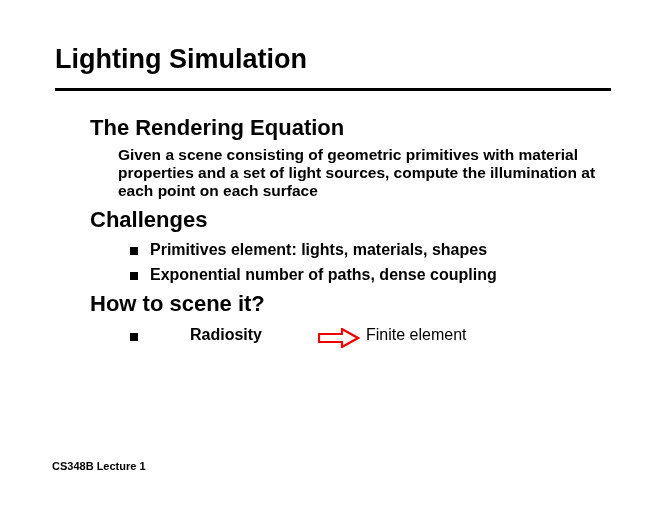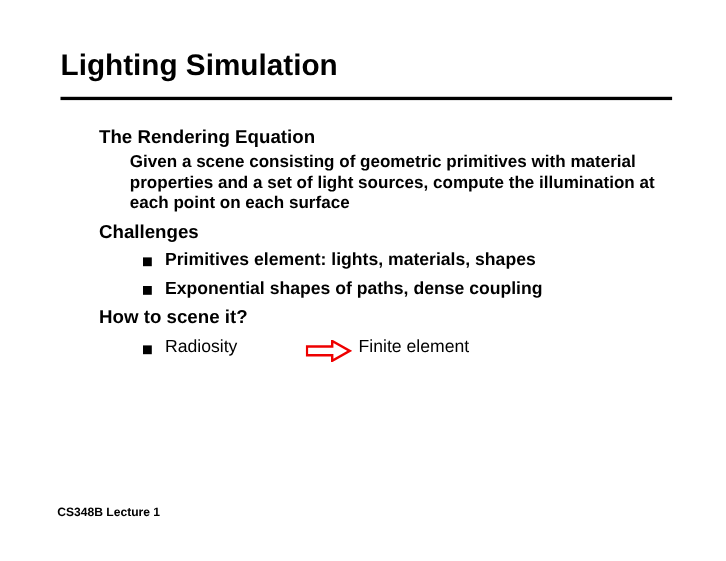--- a/index.html
+++ b/index.html
@@ -37,21 +37,21 @@
     height: 3px;
     background: #000000;
   }
   .body {
     position: absolute;
     left: 90px;
     top: 108px;
     width: 540px;
   }
   .lvl1 {
-    font-size: 17px;
+    font-size: 22px;
     font-weight: bold;
     line-height: 1.25;
     margin-top: 6px;
     margin-bottom: 2px;
   }
   .lvl2-para {
     font-size: 15.5px;
     font-weight: bold;
     line-height: 1.18;
     margin-left: 28px;
@@ -82,23 +82,24 @@
   }
   .pair-row {
     display: flex;
     align-items: flex-start;
     margin-left: 40px;
     margin-top: 8px;
     margin-bottom: 4px;
   }
   .pair-left {
     font-size: 16px;
-    font-weight: normal;
+    font-weight: bold;
     width: 128px;
     flex: 0 0 auto;
+    margin-left: 40px;
   }
   .arrow-cell {
     width: 48px;
     flex: 0 0 auto;
     padding-top: 2px;
   }
   .pair-right {
     font-size: 16px;
     font-weight: normal;
   }
@@ -130,21 +131,21 @@
 
     <div class="lvl1">Challenges</div>
 
     <div class="bullet-row">
       <span class="sq-bullet"></span>
       <span class="bullet-text">Primitives element: lights, materials, shapes</span>
     </div>
 
     <div class="bullet-row">
       <span class="sq-bullet"></span>
-      <span class="bullet-text">Exponential shapes of paths, dense coupling</span>
+      <span class="bullet-text">Exponential number of paths, dense coupling</span>
     </div>
 
     <div class="lvl1">How to scene it?</div>
 
     <div class="pair-row">
       <span class="sq-bullet"></span>
       <span class="pair-left">Radiosity</span>
       <span class="arrow-cell">
         <svg width="42" height="20" viewBox="0 0 42 20" aria-hidden="true">
           <polygon points="1,6 24,6 24,1 40,10 24,19 24,14 1,14" fill="#ffffff" stroke="#ee0000" stroke-width="2.2" stroke-linejoin="miter"></polygon>

